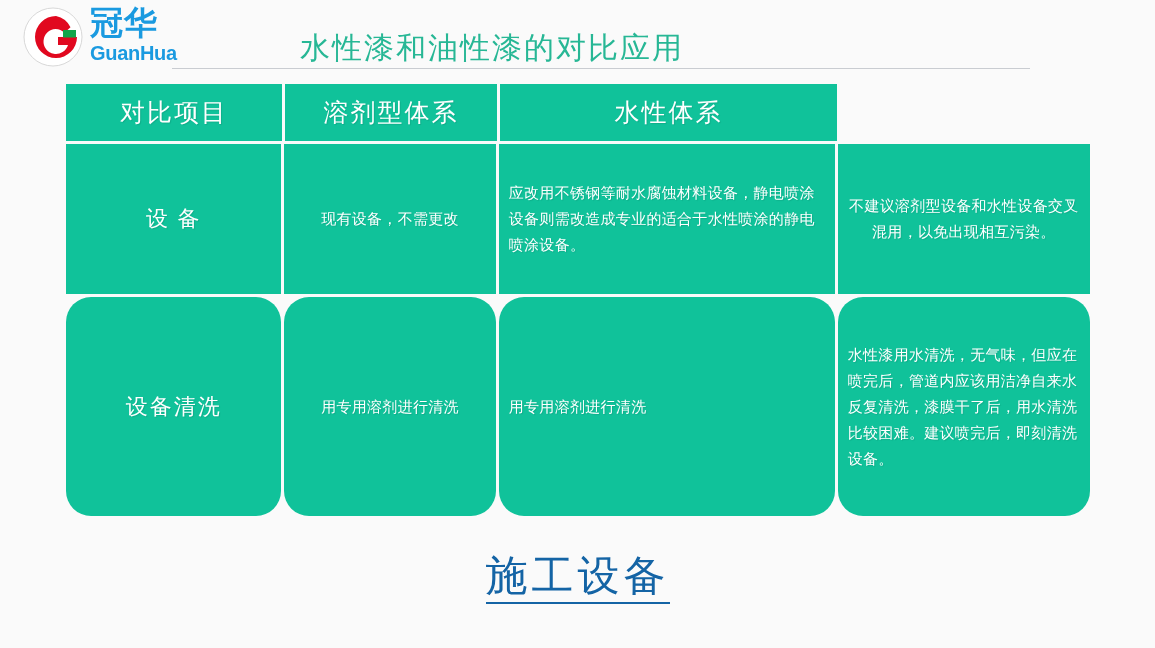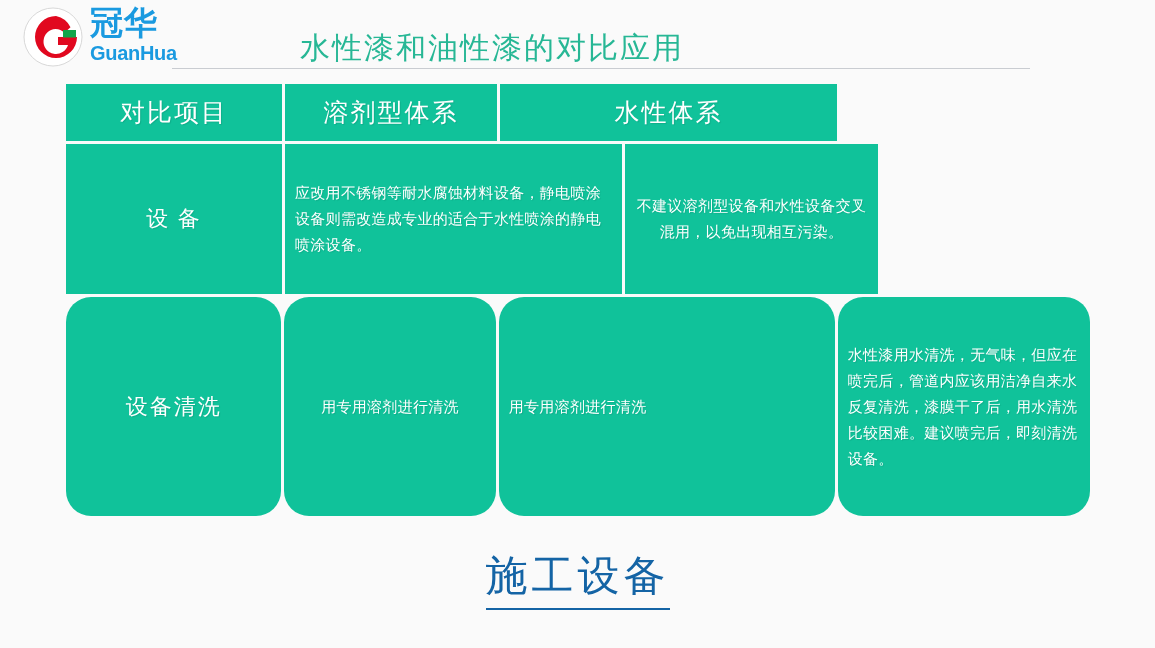--- a/index.html
+++ b/index.html
@@ -160,21 +160,21 @@
     width: 1155px;
     text-align: center;
   }
 
   #footer-heading-text {
     font-family: "Liberation Serif", "DejaVu Serif", serif;
     font-size: 42px;
     color: #1464a5;
     letter-spacing: 4px;
     border-bottom: 2px solid #1464a5;
-    padding-bottom: 8px;
+    padding-bottom: 2px;
     display: inline-block;
     line-height: 48px;
   }
 </style>
 </head>
 <body>
 
 <div id="slide-header">
 
   <div id="brand-logo">
@@ -200,20 +200,21 @@
 <div id="comparison-table">
 
   <div class="table-row" id="header-row">
     <div class="cell col-1">对比项目</div>
     <div class="cell col-2">溶剂型体系</div>
     <div class="cell col-3">水性体系</div>
   </div>
 
   <div class="table-row body-row-1">
     <div class="cell col-1 cell-label">设 备</div>
+    <div class="cell col-2 cell-body centered">现有设备，不需更改</div>
     <div class="cell col-3 cell-body leading">应改用不锈钢等耐水腐蚀材料设备，静电喷涂设备则需改造成专业的适合于水性喷涂的静电喷涂设备。</div>
     <div class="cell col-4 cell-body centered">不建议溶剂型设备和水性设备交叉混用，以免出现相互污染。</div>
   </div>
 
   <div class="table-row body-row-2">
     <div class="cell col-1 cell-label">设备清洗</div>
     <div class="cell col-2 cell-body centered">用专用溶剂进行清洗</div>
     <div class="cell col-3 cell-body leading">用专用溶剂进行清洗</div>
     <div class="cell col-4 cell-body leading">水性漆用水清洗，无气味，但应在喷完后，管道内应该用洁净自来水反复清洗，漆膜干了后，用水清洗比较困难。建议喷完后，即刻清洗设备。</div>
   </div>

